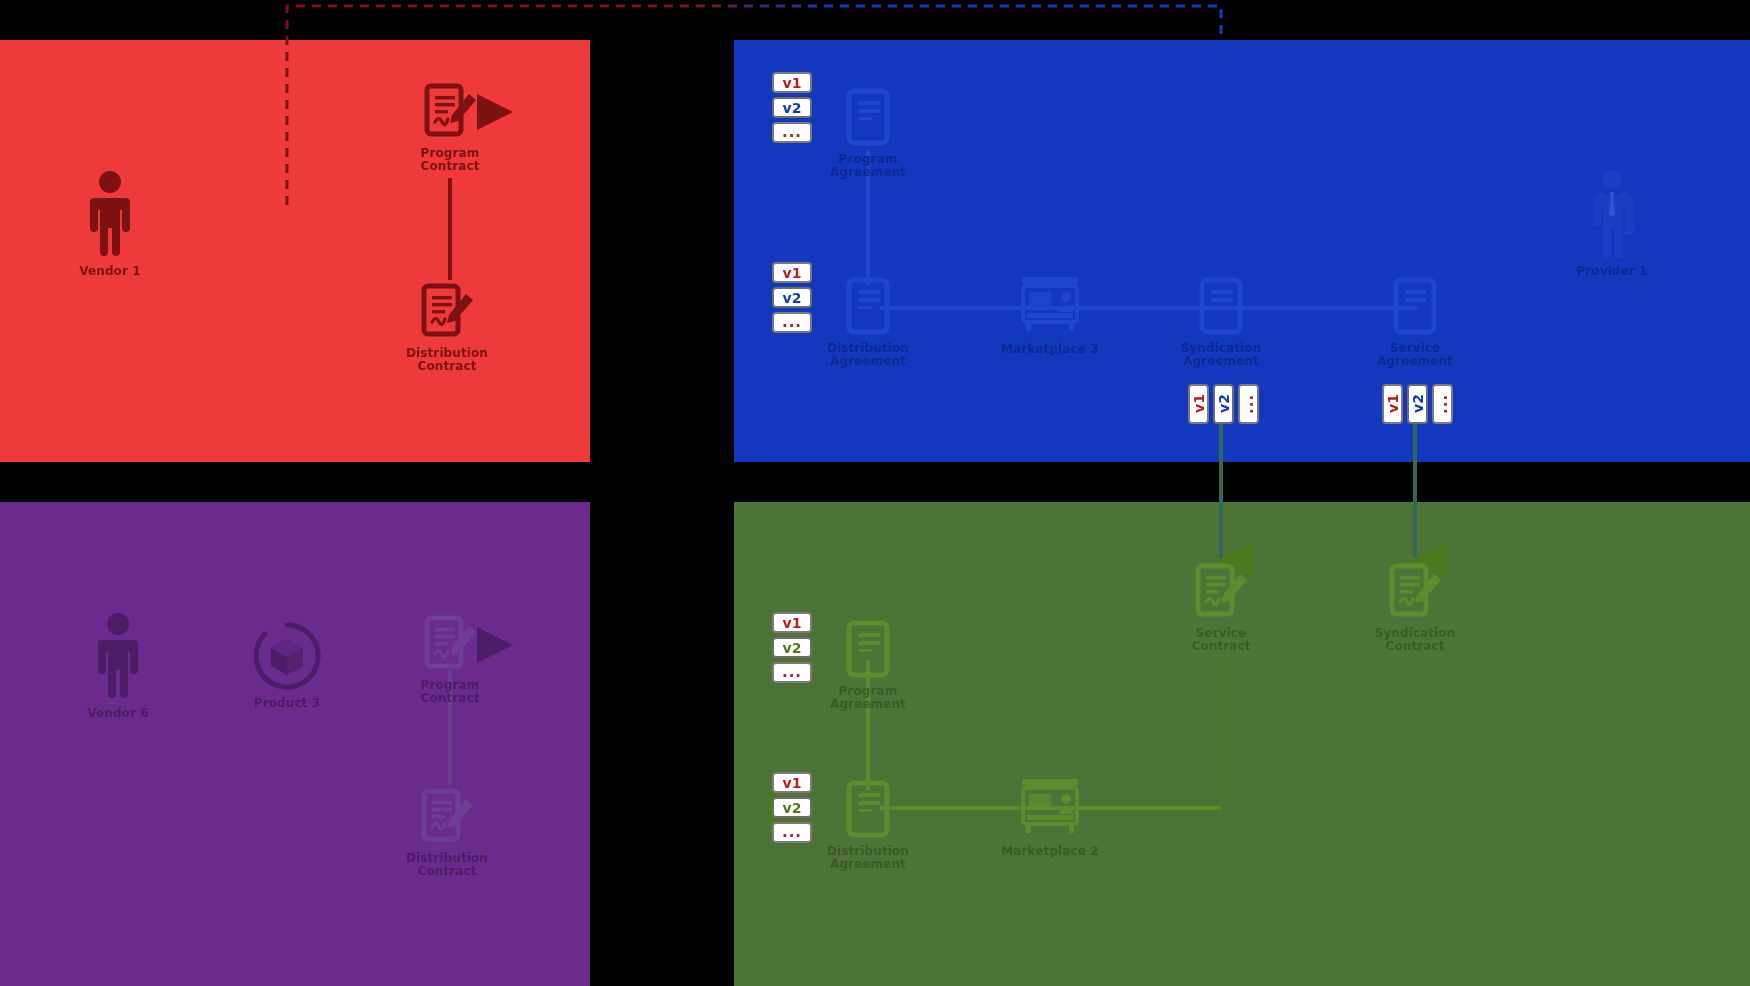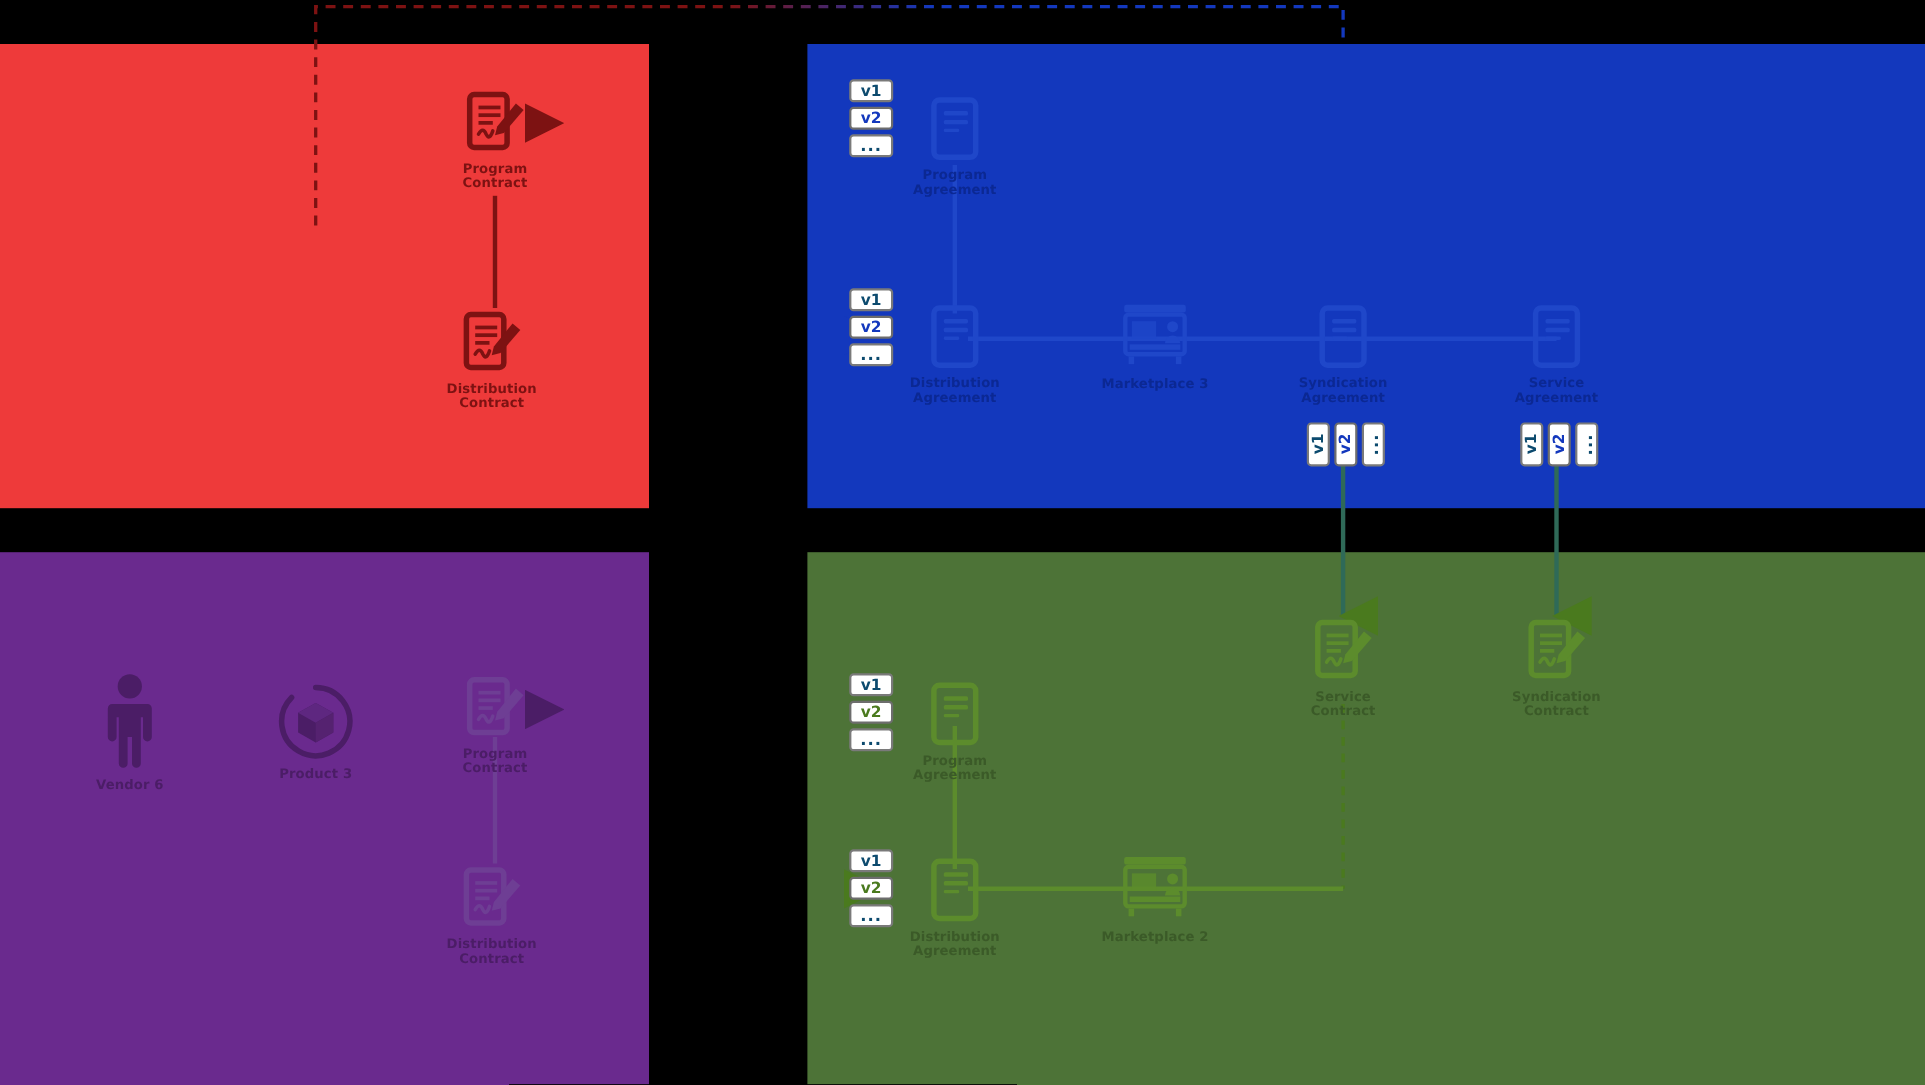--- a/index.html
+++ b/index.html
@@ -52,21 +52,21 @@
     align-items: center;
   }
   .badge {
     width: 40px; height: 21px;
     background: #ffffff;
     border: 2px solid #7a7a7a;
     border-radius: 4px;
     box-sizing: border-box;
     font-size: 14px;
     font-weight: bold;
-    color: #0c4a6e;
+    color: #b91c1c;
     display: flex; align-items: center; justify-content: center;
     line-height: 1;
   }
   .badge.sel { color: #1338bd; border-color: #6d6d6d; }
   .badge.sel-grn { color: #4a7a1e; border-color: #6d6d6d; }
   .badge.dots { letter-spacing: 1px; font-size: 15px; }
 
   .badge-col.rot { flex-direction: row; gap: 4px; }
   .badge-col.rot .badge {
     width: 21px; height: 40px;
@@ -152,20 +152,29 @@
 
     <path d="M455 808 L775 808" fill="none" stroke="url(#gradPurpGrn)" stroke-width="4" marker-end="url(#arrGrnR)"></path>
 
     <path d="M450 670 L450 785" fill="none" stroke="#6e3e94" stroke-width="4"></path>
 
     <path d="M868 660 L868 790" fill="none" stroke="#5c8c2c" stroke-width="4"></path>
 
     <path d="M880 808 L1221 808" fill="none" stroke="#5c8c2c" stroke-width="4"></path>
   </svg>
 
+  <div class="node t-red" style="left:110px; top:170px;">
+    <span class="glyph">
+      <svg width="48" height="90" viewBox="0 0 48 90">
+        <circle cx="24" cy="12" r="11" fill="#7d1212"></circle>
+        <path d="M8 28 h32 a4 4 0 0 1 4 4 v26 a4 4 0 0 1 -8 0 v-18 h-2 v42 a4 4 0 0 1 -8 0 v-24 h-4 v24 a4 4 0 0 1 -8 0 v-42 h-2 v18 a4 4 0 0 1 -8 0 v-26 a4 4 0 0 1 4 -4 z" fill="#7d1212"></path>
+      </svg>
+    </span>
+    <span class="label">Vendor 1</span>
+  </div>
 
 
   <div class="node t-red" style="left:450px; top:80px;">
     <span class="glyph">
       <svg width="62" height="62" viewBox="0 0 62 62">
         <path d="M12 6 h26 a4 4 0 0 1 4 4 v40 a4 4 0 0 1 -4 4 h-26 a4 4 0 0 1 -4 -4 v-40 a4 4 0 0 1 4 -4 z" fill="none" stroke="#7d1212" stroke-width="5"></path>
         <rect x="16" y="16" width="20" height="3.4" fill="#7d1212"></rect>
         <rect x="16" y="23" width="20" height="3.4" fill="#7d1212"></rect>
         <rect x="16" y="30" width="13" height="3.4" fill="#7d1212"></rect>
         <path d="M16 42 q4 -7 7 0 q3 6 6 -3" fill="none" stroke="#7d1212" stroke-width="3.2" stroke-linecap="round"></path>
@@ -276,20 +285,31 @@
     <span class="label">Service
 Agreement</span>
   </div>
 
   <div class="badge-col rot" style="left:1382px; top:384px;">
     <span class="badge">v1</span>
     <span class="badge sel">v2</span>
     <span class="badge dots">...</span>
   </div>
 
+  <div class="node t-blue" style="left:1612px; top:168px;">
+    <span class="glyph">
+      <svg width="56" height="92" viewBox="0 0 56 92">
+        <circle cx="28" cy="11" r="10" fill="#1a3fc2"></circle>
+        <path d="M16 24 q12 7 24 0 a9 9 0 0 1 9 9 v22 a4 4 0 0 1 -8 0 v-14 h-2 v45 a4 4 0 0 1 -8 0 v-26 h-4 v26 a4 4 0 0 1 -8 0 v-45 h-2 v14 a4 4 0 0 1 -8 0 v-22 a9 9 0 0 1 9 -9 z" fill="#1a3fc2"></path>
+        <path d="M26 24 h4 l-1 8 l2 14 l-3 3 l-3 -3 l2 -14 z" fill="#2f56d8"></path>
+        <rect x="41" y="54" width="9" height="13" rx="2" fill="#1a3fc2"></rect>
+      </svg>
+    </span>
+    <span class="label">Provider 1</span>
+  </div>
 
   <div class="node t-purp" style="left:118px; top:612px;">
     <span class="glyph">
       <svg width="48" height="90" viewBox="0 0 48 90">
         <circle cx="24" cy="12" r="11" fill="#4b1d66"></circle>
         <path d="M8 28 h32 a4 4 0 0 1 4 4 v26 a4 4 0 0 1 -8 0 v-18 h-2 v42 a4 4 0 0 1 -8 0 v-24 h-4 v24 a4 4 0 0 1 -8 0 v-42 h-2 v18 a4 4 0 0 1 -8 0 v-26 a4 4 0 0 1 4 -4 z" fill="#4b1d66"></path>
       </svg>
     </span>
     <span class="label">Vendor 6</span>
   </div>

